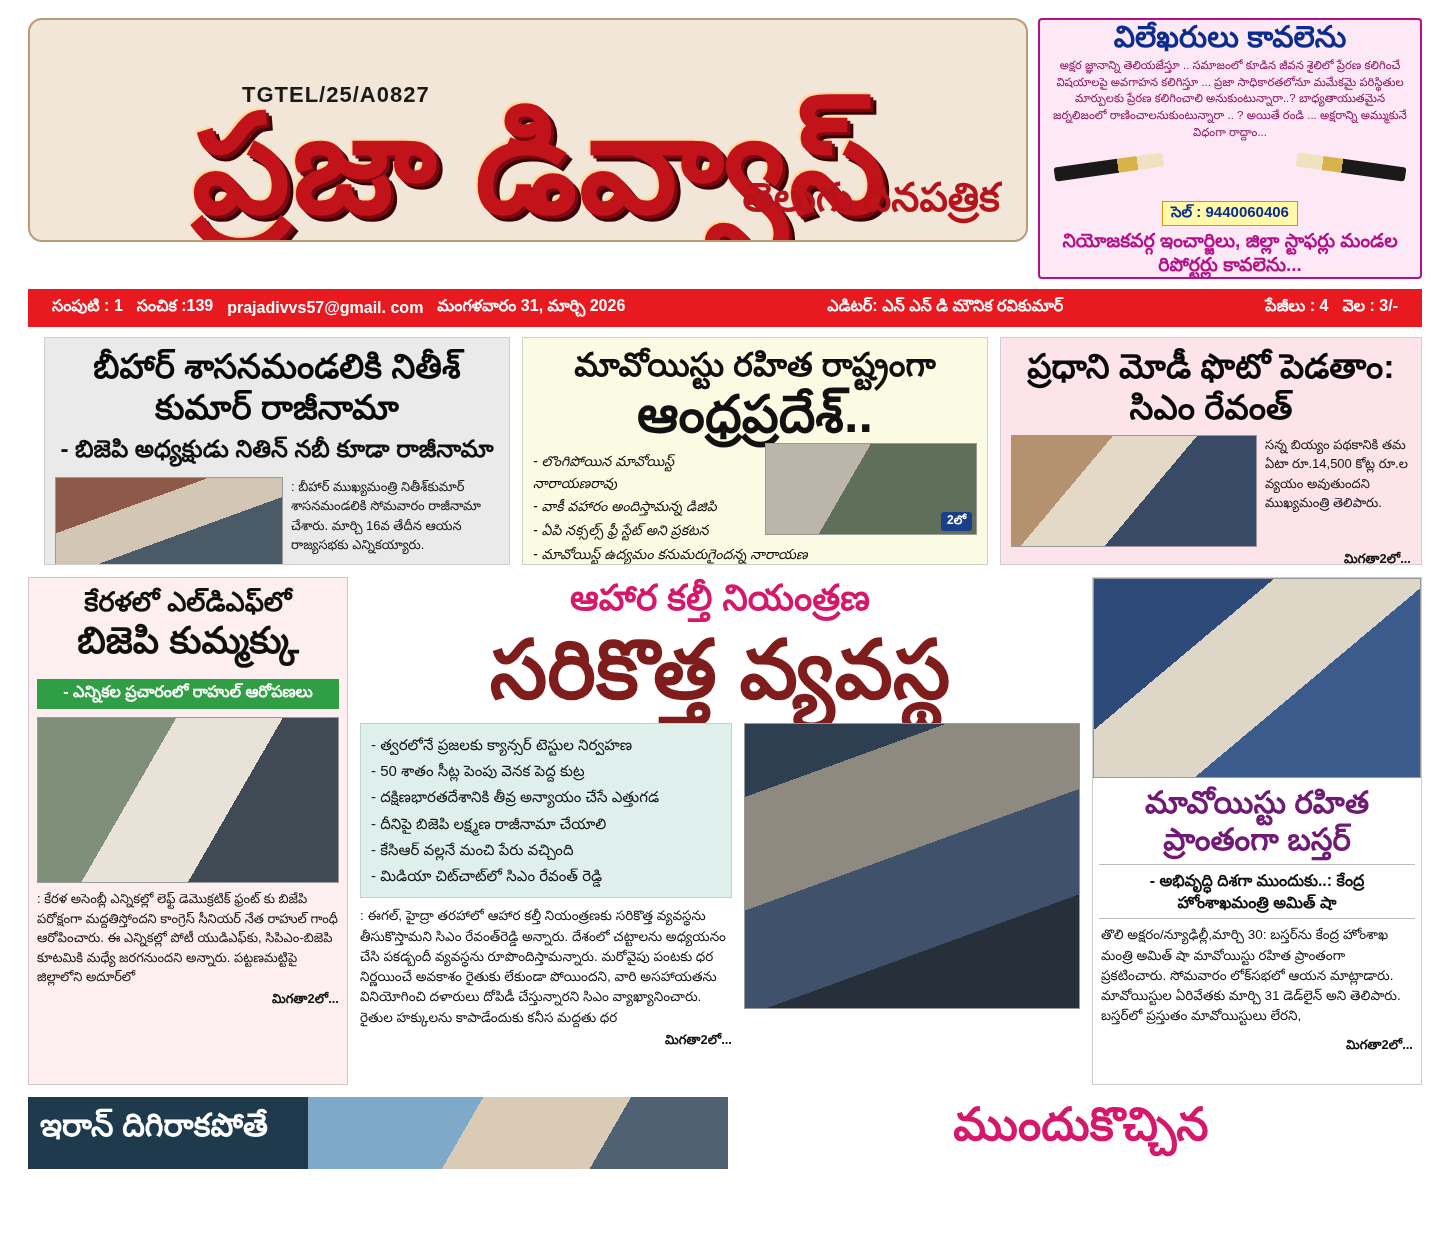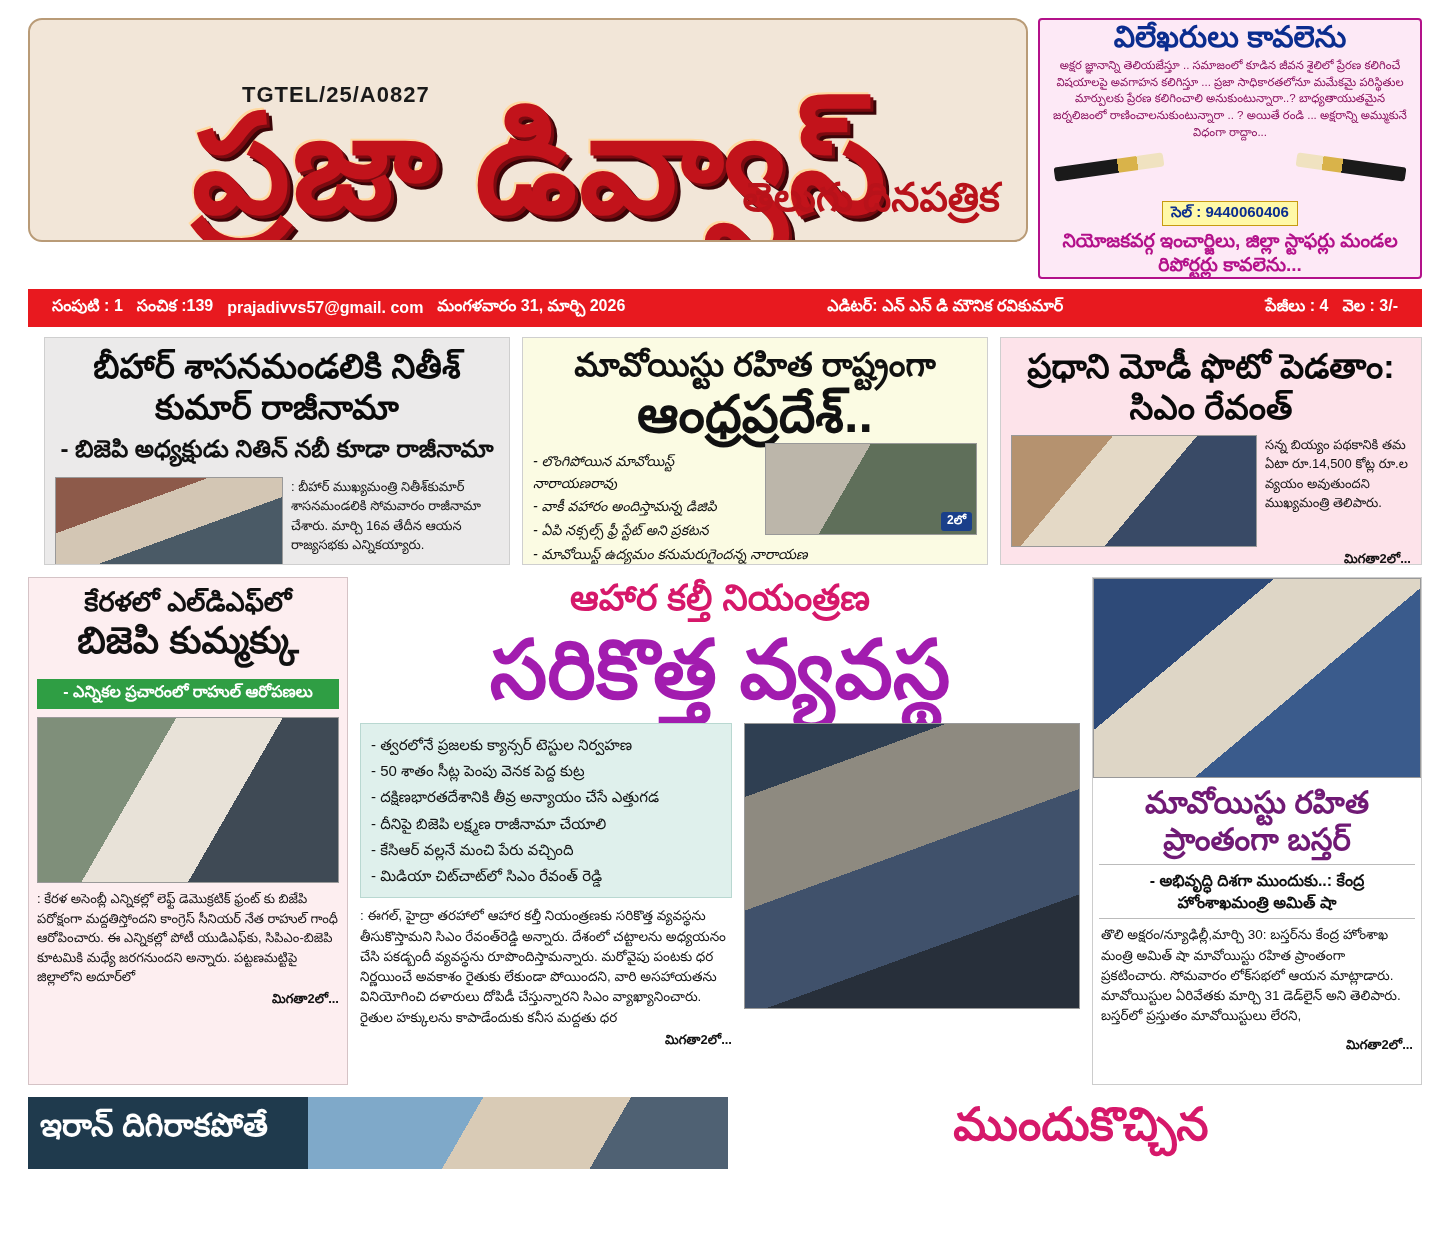--- a/index.html
+++ b/index.html
@@ -214,21 +214,21 @@
   .hl-l2 { font-size: 37px; font-weight: bold; text-align: center; color: #111; margin-top: 2px; }
   .green-bar {
     background: #2f9e44; color: #fff; font-size: 16px; font-weight: bold;
     text-align: center; padding: 4px 2px; margin: 8px 0;
   }
   .photo.pl { width: 100%; height: 166px;
     background: linear-gradient(120deg,#7f8f7a 0 35%, #e8e2d8 35% 62%, #3f4a55 62% 100%); }
   .col-l .body-txt { margin-top: 6px; font-size: 13px; }
 
   .hl-m1 { font-size: 36px; font-weight: bold; color: #d6186a; text-align: center; }
-  .hl-m2 { font-size: 82px; font-weight: bold; color: #a21caf; text-align: center; line-height: 1.05; }
+  .hl-m2 { font-size: 82px; font-weight: bold; color: #7f1d1d; text-align: center; line-height: 1.05; }
   .m-split { display: flex; gap: 12px; margin-top: 10px; }
   .m-left { flex: 0 0 372px; }
   .m-right { flex: 1 1 auto; }
   .bullet-box {
     background: #dff0ec; border: 1px solid #b9d8d1;
     padding: 8px 10px; font-size: 15px; line-height: 1.75; color: #111;
   }
   .m-left .body-txt { margin-top: 8px; font-size: 13.5px; }
   .photo.pm { width: 100%; height: 286px;
     background: linear-gradient(160deg,#2f3f52 0 18%, #8e8a80 18% 46%, #40516b 46% 72%, #272f3a 72% 100%); }

